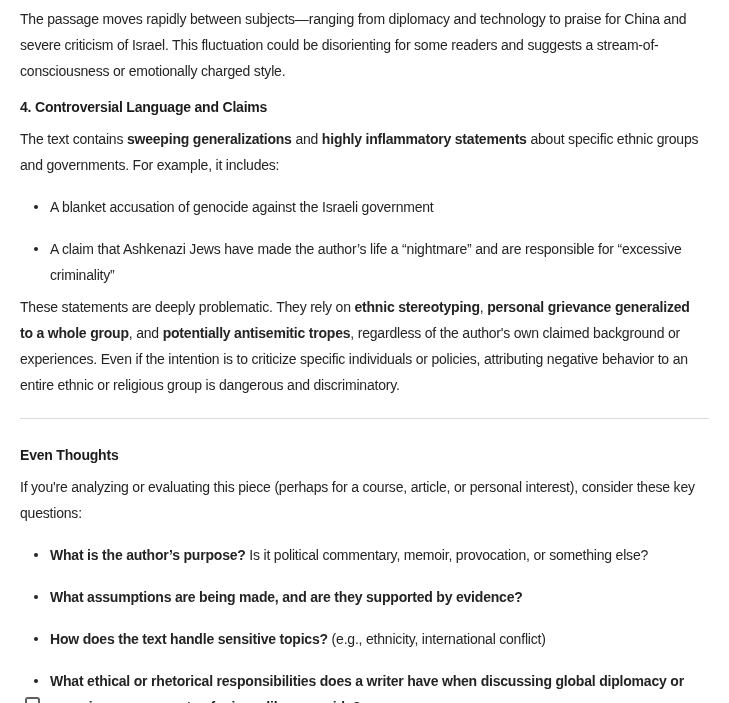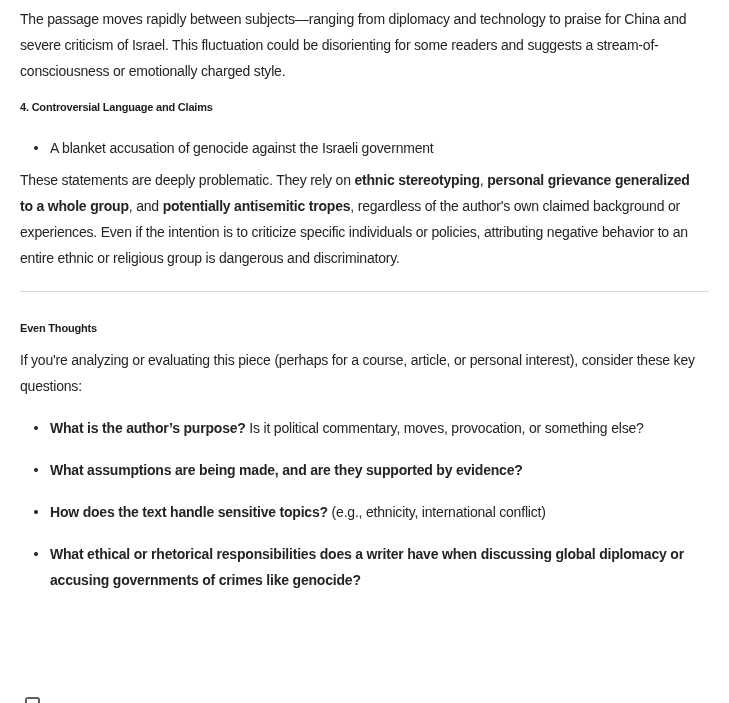--- a/index.html
+++ b/index.html
@@ -12,21 +12,21 @@
     font-family: "Liberation Sans", "DejaVu Sans", sans-serif;
     font-size: 14px;
     line-height: 26px;
     letter-spacing: -0.2px;
     color: #242424;
     -webkit-font-smoothing: antialiased;
   }
   .message { padding: 6px 20px 0 20px; }
   p { margin: 0 8px 6px 0; }
   h3 {
-    font-size: 11px;
+    font-size: 14px;
     line-height: 24px;
     font-weight: 700;
     color: #1c1c1c;
     margin: 11px 0 7px 0;
     letter-spacing: -0.2px;
   }
   ul {
     list-style: none;
     margin: 0 0 6px 0;
     padding: 0 0 0 30px;
@@ -63,35 +63,37 @@
 </style>
 </head>
 <body>
 
 <div class="message">
 
   <p><span>The passage moves rapidly between subjects—ranging from diplomacy and technology to praise for China and severe criticism of Israel. This fluctuation could be disorienting for some readers and suggests a stream-of-consciousness or emotionally charged style.</span></p>
 
   <h3>4. Controversial Language and Claims</h3>
 
+  <p><span>The text contains </span><strong>sweeping generalizations</strong><span> and </span><strong>highly inflammatory statements</strong><span> about specific ethnic groups and governments. For example, it includes:</span></p>
 
   <ul>
       <li><span>A blanket accusation of genocide against the Israeli government</span></li>
+      <li><span>A claim that Ashkenazi Jews have made the author’s life a “nightmare” and are responsible for “excessive criminality”</span></li>
     </ul>
 
   <p><span>These statements are deeply problematic. They rely on </span><strong>ethnic stereotyping</strong><span>, </span><strong>personal grievance generalized to a whole group</strong><span>, and </span><strong>potentially antisemitic tropes</strong><span>, regardless of the author's own claimed background or experiences. Even if the intention is to criticize specific individuals or policies, attributing negative behavior to an entire ethnic or religious group is dangerous and discriminatory.</span></p>
 
   <hr>
 
   <h3>Even Thoughts</h3>
 
   <p><span>If you're analyzing or evaluating this piece (perhaps for a course, article, or personal interest), consider these key questions:</span></p>
 
   <ul>
-      <li><strong>What is the author’s purpose?</strong><span> Is it political commentary, moves, provocation, or something else?</span></li>
+      <li><strong>What is the author’s purpose?</strong><span> Is it political commentary, memoir, provocation, or something else?</span></li>
       <li><strong>What assumptions are being made, and are they supported by evidence?</strong></li>
       <li><strong>How does the text handle sensitive topics?</strong><span> (e.g., ethnicity, international conflict)</span></li>
       <li><strong>What ethical or rhetorical responsibilities does a writer have when discussing global diplomacy or accusing governments of crimes like genocide?</strong></li>
     </ul>
 
 
 </div>
 
 <div class="action-icon"></div>
 

